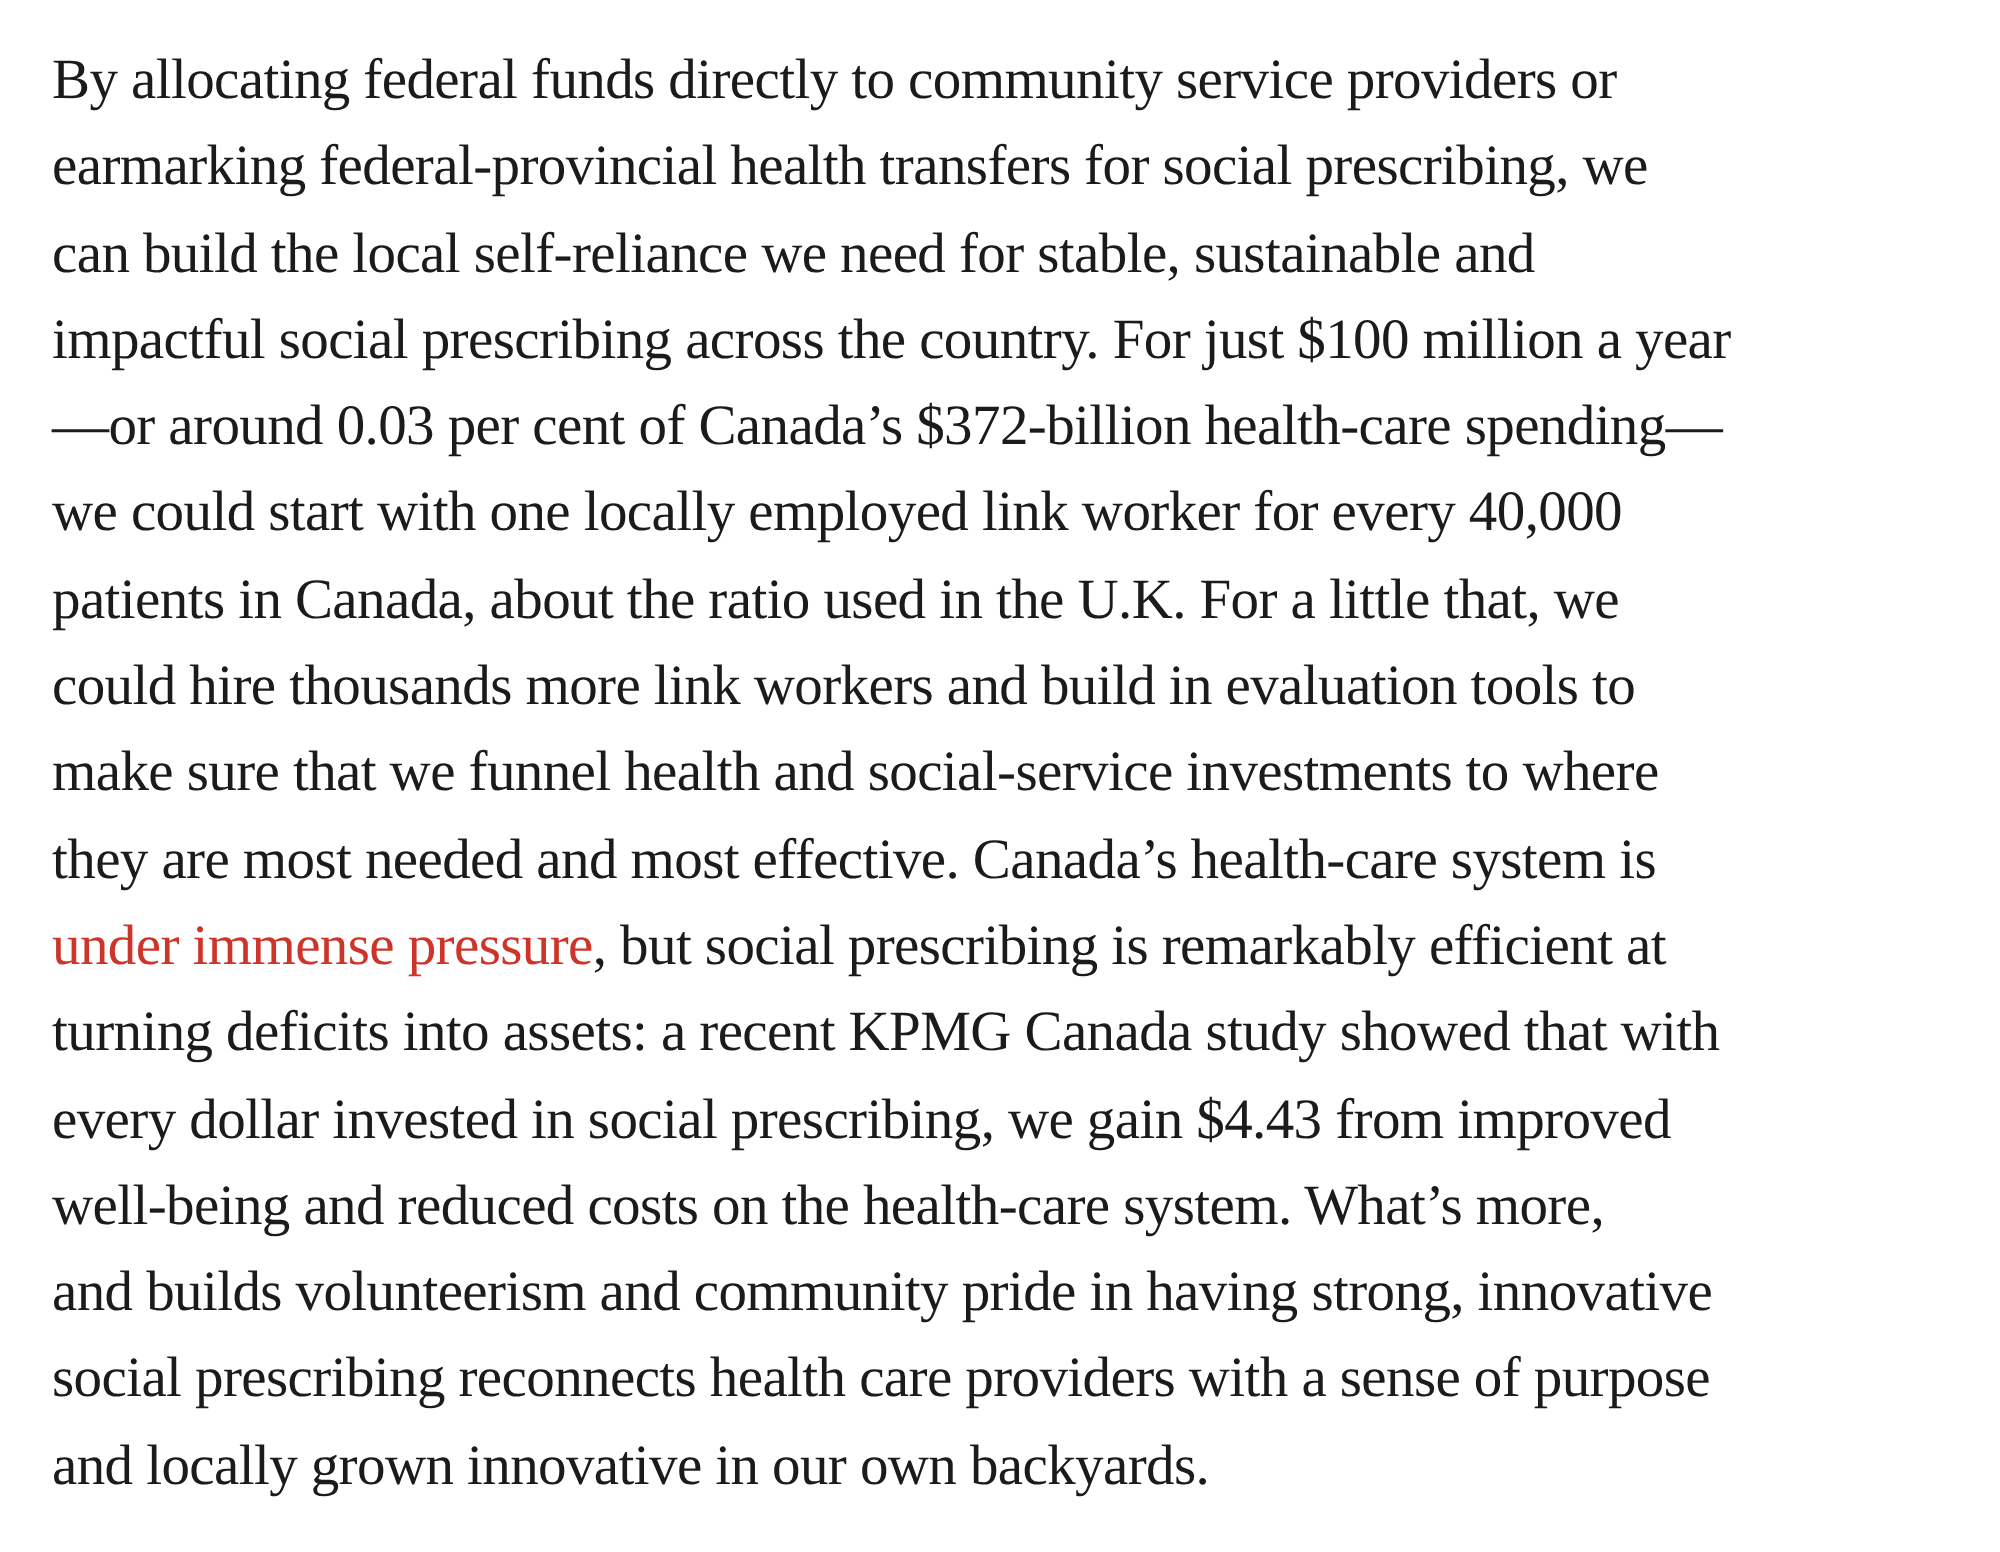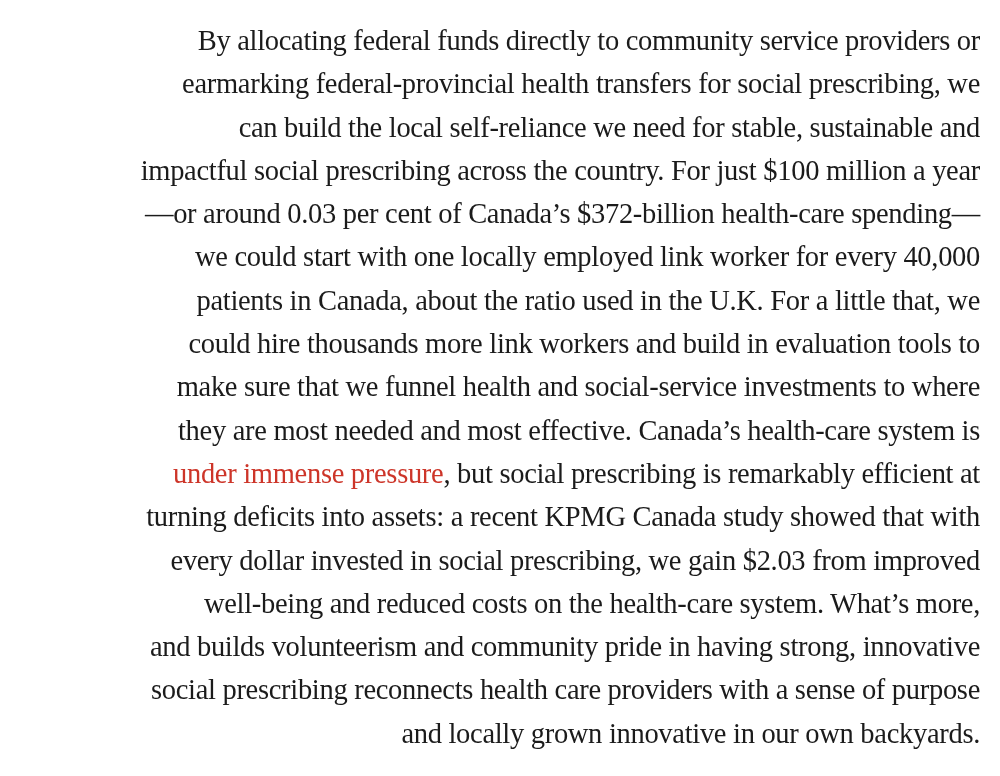--- a/index.html
+++ b/index.html
@@ -16,21 +16,20 @@
     padding: 19px 20px 0 26px;
     font-family: "Liberation Serif", "DejaVu Serif", serif;
     font-size: 28.5px;
     line-height: 43.3px;
     letter-spacing: -0.3px;
     color: #1b1b1b;
   }
   .line {
     white-space: nowrap;
     height: 43.3px;
-    text-align: right;
   }
   a.inline-link {
     color: var(--link-color, #cd3529);
     text-decoration-thickness: 1.5px;
     text-underline-offset: 4px;
     cursor: pointer;
   }
 </style>
 </head>
 <body style="color: rgb(27, 27, 27); background: rgb(255, 255, 255);">
@@ -41,18 +40,18 @@
   <div class="line">can build the local self-reliance we need for stable, sustainable and</div>
   <div class="line">impactful social prescribing across the country. For just $100 million a year</div>
   <div class="line">—or around 0.03 per cent of Canada’s $372-billion health-care spending—</div>
   <div class="line">we could start with one locally employed link worker for every 40,000</div>
   <div class="line">patients in Canada, about the ratio used in the U.K. For a little that, we</div>
   <div class="line">could hire thousands more link workers and build in evaluation tools to</div>
   <div class="line">make sure that we funnel health and social-service investments to where</div>
   <div class="line">they are most needed and most effective. Canada’s health-care system is</div>
   <div class="line"><a class="inline-link">under immense pressure</a><span>, but social prescribing is remarkably efficient at</span></div>
   <div class="line">turning deficits into assets: a recent KPMG Canada study showed that with</div>
-  <div class="line">every dollar invested in social prescribing, we gain $2.03 from improved</div>
+  <div class="line">every dollar invested in social prescribing, we gain $4.43 from improved</div>
   <div class="line">well-being and reduced costs on the health-care system. What’s more,</div>
   <div class="line">and builds volunteerism and community pride in having strong, innovative</div>
   <div class="line">social prescribing reconnects health care providers with a sense of purpose</div>
   <div class="line">and locally grown innovative in our own backyards.</div>
 </div>
 
 </body></html>

